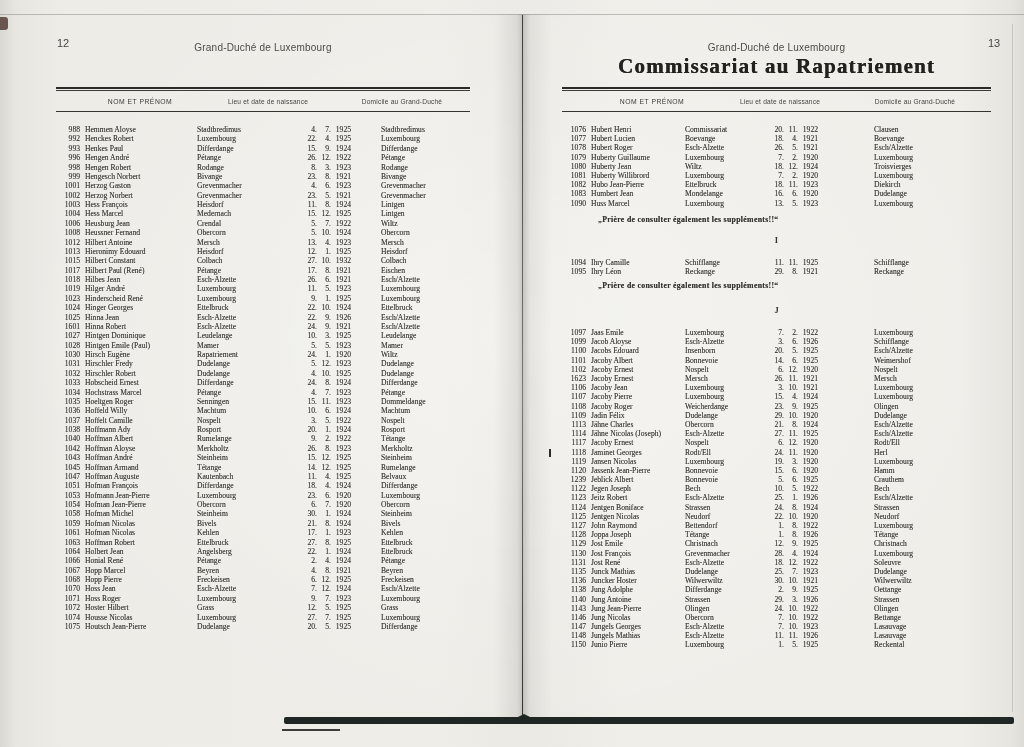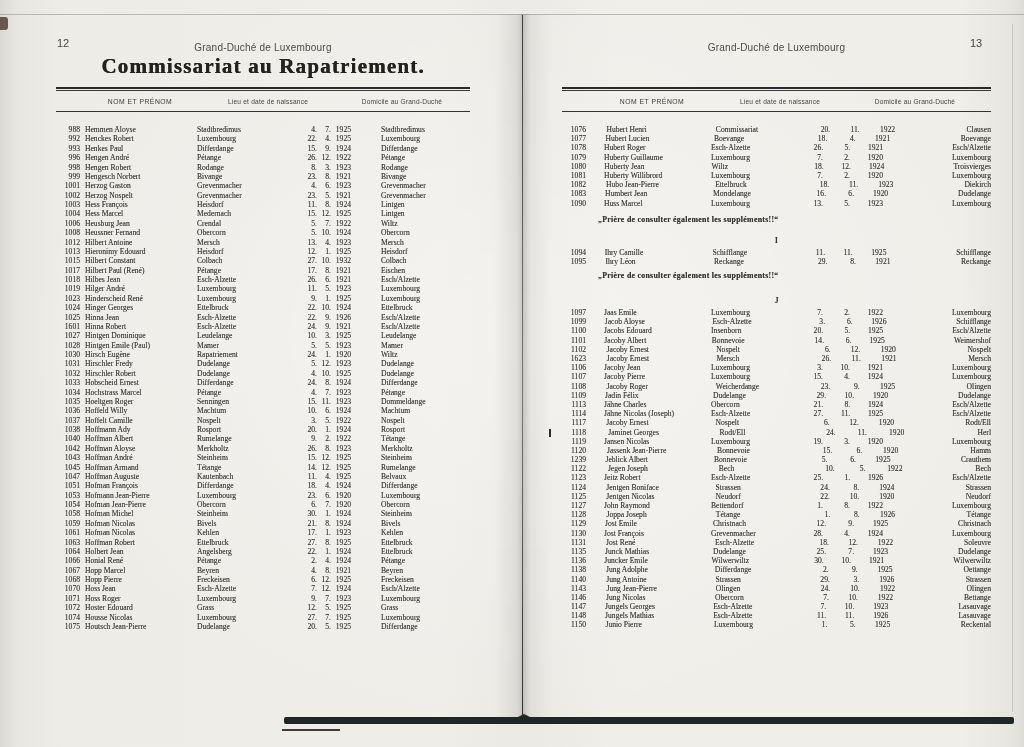--- a/index.html
+++ b/index.html
@@ -33,21 +33,21 @@
   .bottom-frag { position:absolute; left:282px; top:729px; width:58px; height:2px;
     background:#3c3c3a; }
 
   .page { position:absolute; top:0; height:747px; }
   .page-left  { left:0;   width:512px; }
   .page-right { left:512px; width:512px; }
 
   .pagenum { position:absolute; top:37px; font-family:"Liberation Sans",sans-serif;
     font-size:11px; color:#474645; }
   .page-left  .pagenum { left:57px; }
-  .page-right .pagenum { left:458px; }
+  .page-right .pagenum { left:476px; }
 
   .runhead { position:absolute; top:42px; text-align:center;
     font-family:"Liberation Sans",sans-serif; font-size:10px; color:#4c4b48; letter-spacing:.2px; }
   .page-left  .runhead { left:56px; width:414px; }
   .page-right .runhead { left:50px; width:429px; }
 
   .booktitle { position:absolute; top:54px; text-align:center;
     font-weight:700; font-size:21px; letter-spacing:1.2px; color:#24221f;
     text-shadow:.4px 0 0 #24221f; }
   .page-left  .booktitle { left:56px; width:414px; }
@@ -69,21 +69,21 @@
   .page-left  .rule-single { left:56px; width:414px; }
   .page-right .rule-single { left:50px; width:429px; }
 
   .tbody { position:absolute; top:125px; }
   .page-left  .tbody { left:56px; width:414px; }
   .page-right .tbody { left:50px; width:429px; }
 
   .row { position:relative; display:flex; height:9.39px; line-height:9.39px;
     font-size:7.6px; color:#3f3e3a; white-space:nowrap;
     text-shadow:0 0 .3px rgba(63,62,58,.6); }
-  .page-right .row { height:9.2px; line-height:9.2px;justify-content:space-between; }
+  .page-right .row { height:9.2px; line-height:9.2px; }
   .c-num   { flex:none; width:24px; text-align:right; }
   .c-name  { flex:none; width:112px; margin-left:5px; }
   .c-place { flex:none; width:103px; }
   .c-day   { flex:none; width:17px; text-align:right; }
   .c-mo    { flex:none; width:14px; text-align:right; }
   .c-yr    { flex:none; width:20px; text-align:right; }
   .c-dom   { flex:none; margin-left:30px; }
   .page-right .c-name  { width:94px; }
   .page-right .c-place { width:82px; }
   .page-right .c-dom   { margin-left:56px; }
@@ -92,38 +92,37 @@
     width:1.6px; height:8px; background:#2d2c2a; }
 
   .block-note { margin-top:6px; height:11px; line-height:11px; padding-left:36px;
     font-size:7.8px; font-weight:700; letter-spacing:.3px; color:#34332e;
     text-shadow:0 0 .3px rgba(52,51,46,.6); }
   .block-letter { margin-top:10px; height:11px; line-height:11px; text-align:center;
     font-weight:700; font-size:8.5px; color:#353430; }
   .block-letter.second { margin-top:14px; }
   .block-note.second { margin-top:4px; }
   .rows-group { margin-top:0; }
-  .rows-group.after-letter { margin-top:2px; }
+  .rows-group.after-letter { margin-top:12px; }
 </style>
 </head>
 <body>
 
 <div class="photo">
   <div class="top-edge-line"></div>
   <div class="corner-mark"></div>
   <div class="gutter-shade"></div>
   <div class="gutter-line"></div>
   <div class="right-edge-line"></div>
   <div class="bottom-bar"></div>
   <div class="bottom-frag"></div>
 
   <div class="page page-left">
     <div class="pagenum">12</div>
     <div class="runhead">Grand-Duché de Luxembourg</div>
-    <div class="booktitle">Commissariat au Rapatriement.</div>
     <div class="rule-double"></div>
     <div class="colhead h-name">NOM ET PRÉNOM</div>
     <div class="colhead h-birth">Lieu et date de naissance</div>
     <div class="colhead h-dom">Domicile au Grand-Duché</div>
     <div class="rule-single"></div>
     <div class="tbody">
         <div class="row">
           <span class="c-num">988</span>
           <span class="c-name">Hemmen Aloyse</span>
           <span class="c-place">Stadtbredimus</span>
@@ -181,21 +180,21 @@
           <span class="c-num">1001</span>
           <span class="c-name">Herzog Gaston</span>
           <span class="c-place">Grevenmacher</span>
           <span class="c-day">4.</span>
           <span class="c-mo">6.</span>
           <span class="c-yr">1923</span>
           <span class="c-dom">Grevenmacher</span>
         </div>
         <div class="row">
           <span class="c-num">1002</span>
-          <span class="c-name">Herzog Nospelt</span>
+          <span class="c-name">Herzog Norbert</span>
           <span class="c-place">Grevenmacher</span>
           <span class="c-day">23.</span>
           <span class="c-mo">5.</span>
           <span class="c-yr">1921</span>
           <span class="c-dom">Grevenmacher</span>
         </div>
         <div class="row">
           <span class="c-num">1003</span>
           <span class="c-name">Hess François</span>
           <span class="c-place">Heisdorf</span>
@@ -577,21 +576,21 @@
           <span class="c-num">1071</span>
           <span class="c-name">Hoss Roger</span>
           <span class="c-place">Luxembourg</span>
           <span class="c-day">9.</span>
           <span class="c-mo">7.</span>
           <span class="c-yr">1923</span>
           <span class="c-dom">Luxembourg</span>
         </div>
         <div class="row">
           <span class="c-num">1072</span>
-          <span class="c-name">Hoster Edouard</span>
+          <span class="c-name">Hoster Hilbert</span>
           <span class="c-place">Grass</span>
           <span class="c-day">12.</span>
           <span class="c-mo">5.</span>
           <span class="c-yr">1925</span>
           <span class="c-dom">Grass</span>
         </div>
         <div class="row">
           <span class="c-num">1074</span>
           <span class="c-name">Housse Nicolas</span>
           <span class="c-place">Luxembourg</span>
@@ -608,20 +607,21 @@
           <span class="c-mo">5.</span>
           <span class="c-yr">1925</span>
           <span class="c-dom">Differdange</span>
         </div>
       </div>
   </div>
 
   <div class="page page-right">
     <div class="pagenum">13</div>
     <div class="runhead">Grand-Duché de Luxembourg</div>
+    <div class="booktitle">Commissariat au Rapatriement</div>
     <div class="rule-double"></div>
     <div class="colhead h-name">NOM ET PRÉNOM</div>
     <div class="colhead h-birth">Lieu et date de naissance</div>
     <div class="colhead h-dom">Domicile au Grand-Duché</div>
     <div class="rule-single"></div>
     <div class="tbody">
         <div class="rows-group">
           <div class="row">
             <span class="c-num">1076</span>
             <span class="c-name">Hubert Henri</span>
@@ -967,21 +967,21 @@
             <span class="c-num">1135</span>
             <span class="c-name">Junck Mathias</span>
             <span class="c-place">Dudelange</span>
             <span class="c-day">25.</span>
             <span class="c-mo">7.</span>
             <span class="c-yr">1923</span>
             <span class="c-dom">Dudelange</span>
           </div>
           <div class="row">
             <span class="c-num">1136</span>
-            <span class="c-name">Juncker Emile</span>
+            <span class="c-name">Juncker Hoster</span>
             <span class="c-place">Wilwerwiltz</span>
             <span class="c-day">30.</span>
             <span class="c-mo">10.</span>
             <span class="c-yr">1921</span>
             <span class="c-dom">Wilwerwiltz</span>
           </div>
           <div class="row">
             <span class="c-num">1138</span>
             <span class="c-name">Jung Adolphe</span>
             <span class="c-place">Differdange</span>

